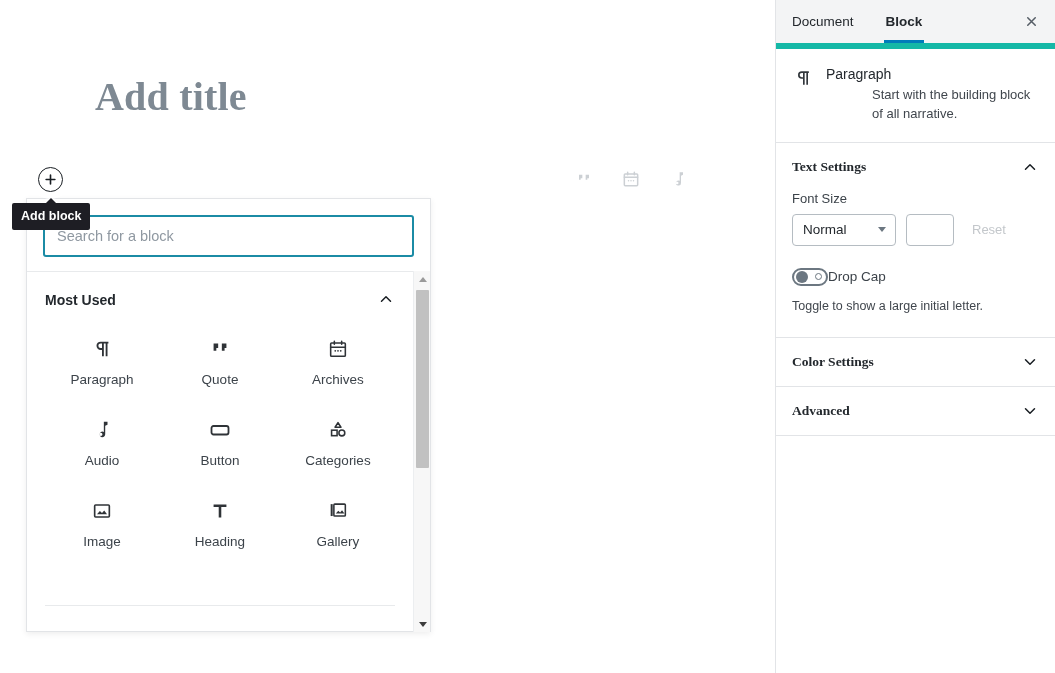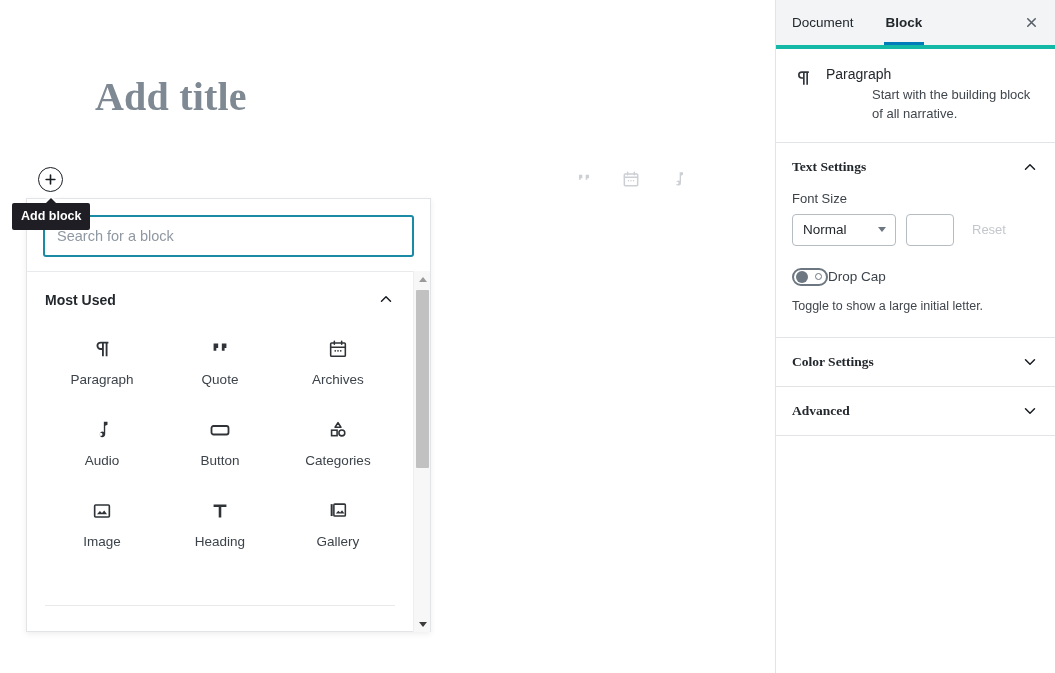--- a/index.html
+++ b/index.html
@@ -145,21 +145,21 @@
   
   #sidebar {
     position: absolute; right: 0; top: 0;
     width: 280px; height: 673px;
     background: #fff;
     border-left: 1px solid #e2e4e7;
   }
   #sidebar-tabs {
     position: relative; height: 49px;
     background: #f3f4f5;
-    border-bottom: 4px solid #14b8a6;
+    border-bottom: 6px solid #14b8a6;
     display: flex; align-items: stretch;
   }
   .sb-tab {
     display: flex; align-items: center; padding: 0 16px;
     font-size: 13.5px; color: #23282d; cursor: pointer;
     position: relative;
   }
   .sb-tab.active { font-weight: 600; background: transparent; align-items: center; }
   .sb-tab.active::after {
     content: ""; position: absolute; left: 14px; right: 14px; bottom: 0;

